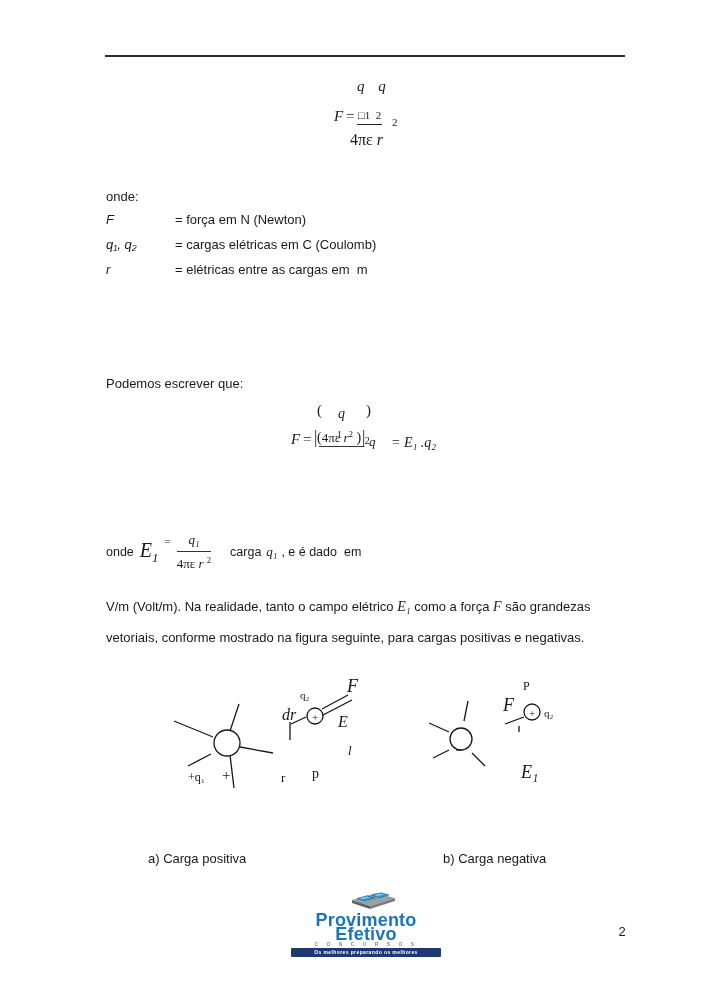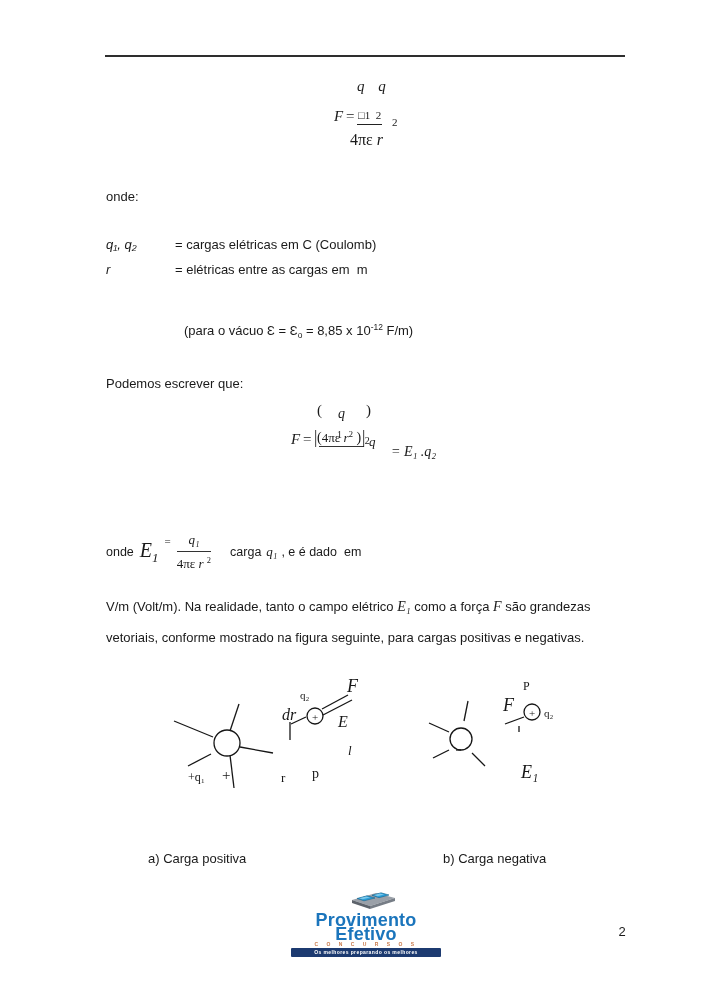--- a/index.html
+++ b/index.html
@@ -62,44 +62,44 @@
   <div>
     <span class="abs serif it f1qq">q q</span>
     <span class="abs serif it f1F">F</span>
     <span class="abs serif f1eq">=</span>
     <span class="abs serif f1bar">□1  2</span>
     <span class="abs serif f1tail">2</span>
     <span class="abs serif f1den"><span>4πε </span><span class="it">r</span></span>
   </div>
 
   <div class="abs w-label">onde:</div>
+  <div class="abs w-row" style="top:212px">
+    <span class="w-sym it">F</span><span class="pre">= força em N (Newton)</span>
+  </div>
   <div class="abs w-row" style="top:237px">
     <span class="w-sym it">q₁, q₂</span><span class="pre">= cargas elétricas em C (Coulomb)</span>
   </div>
   <div class="abs w-row" style="top:262px">
     <span class="w-sym it">r</span><span class="pre">= elétricas entre as cargas em  m</span>
-  </div>
-  <div class="abs" style="left:184px; top:322px; font-size:13px;">
-    <span class="pre">(para o vácuo Ɛ = Ɛ</span><span class="sub">o</span><span class="pre"> = 8,85 x 10</span><span class="sup">-12</span><span class="pre"> F/m)</span>
   </div>
 
   <div class="abs" style="left:106px; top:376px;">Podemos escrever que:</div>
 
   <div>
     <span class="abs serif f2" style="left:317px; top:402px; font-size:15px;">(</span>
     <span class="abs serif it f2" style="left:338px; top:406px;">q</span>
     <span class="abs serif f2" style="left:366px; top:402px; font-size:15px;">)</span>
     <span class="abs serif it" style="left:291px; top:431px; font-size:15px;">F</span>
     <span class="abs serif" style="left:303px; top:431px; font-size:15px;">=</span>
     <span class="abs serif bar-glyph" style="left:314px; top:427px;">|</span>
     <span class="abs serif" style="left:337px; top:429px; font-size:10px;">1</span>
     <div class="abs f2hline"></div>
     <span class="abs serif bar-glyph" style="left:362px; top:427px;">|</span>
     <span class="abs serif it" style="left:369px; top:434px; font-size:13px;">q</span>
-    <span class="abs serif it" style="left:391px; top:444px; font-size:14px;">= E₁ .q₂</span>
+    <span class="abs serif it" style="left:391px; top:435px; font-size:14px;">= E₁ .q₂</span>
     <span class="abs serif" style="left:317px; top:429px; font-size:14px;">
       <span>(</span><span style="font-size:13px;">4πε </span><span class="it" style="font-size:13px;">r</span><span class="sup">2</span> <span>)</span> <span style="font-size:10px; vertical-align:-0.2em;">2</span>
     </span>
   </div>
 
   <div id="field-line" class="abs">
     <span>onde</span>
     <span class="serif it" style="font-size:20px; margin-left:6px;"><span>E</span><span class="sub">1</span></span>
     <span class="serif" style="font-size:11px; vertical-align:0.4em; margin-left:6px; align-self:flex-start; padding-top:12px;">=</span>
     <span class="frac serif">

